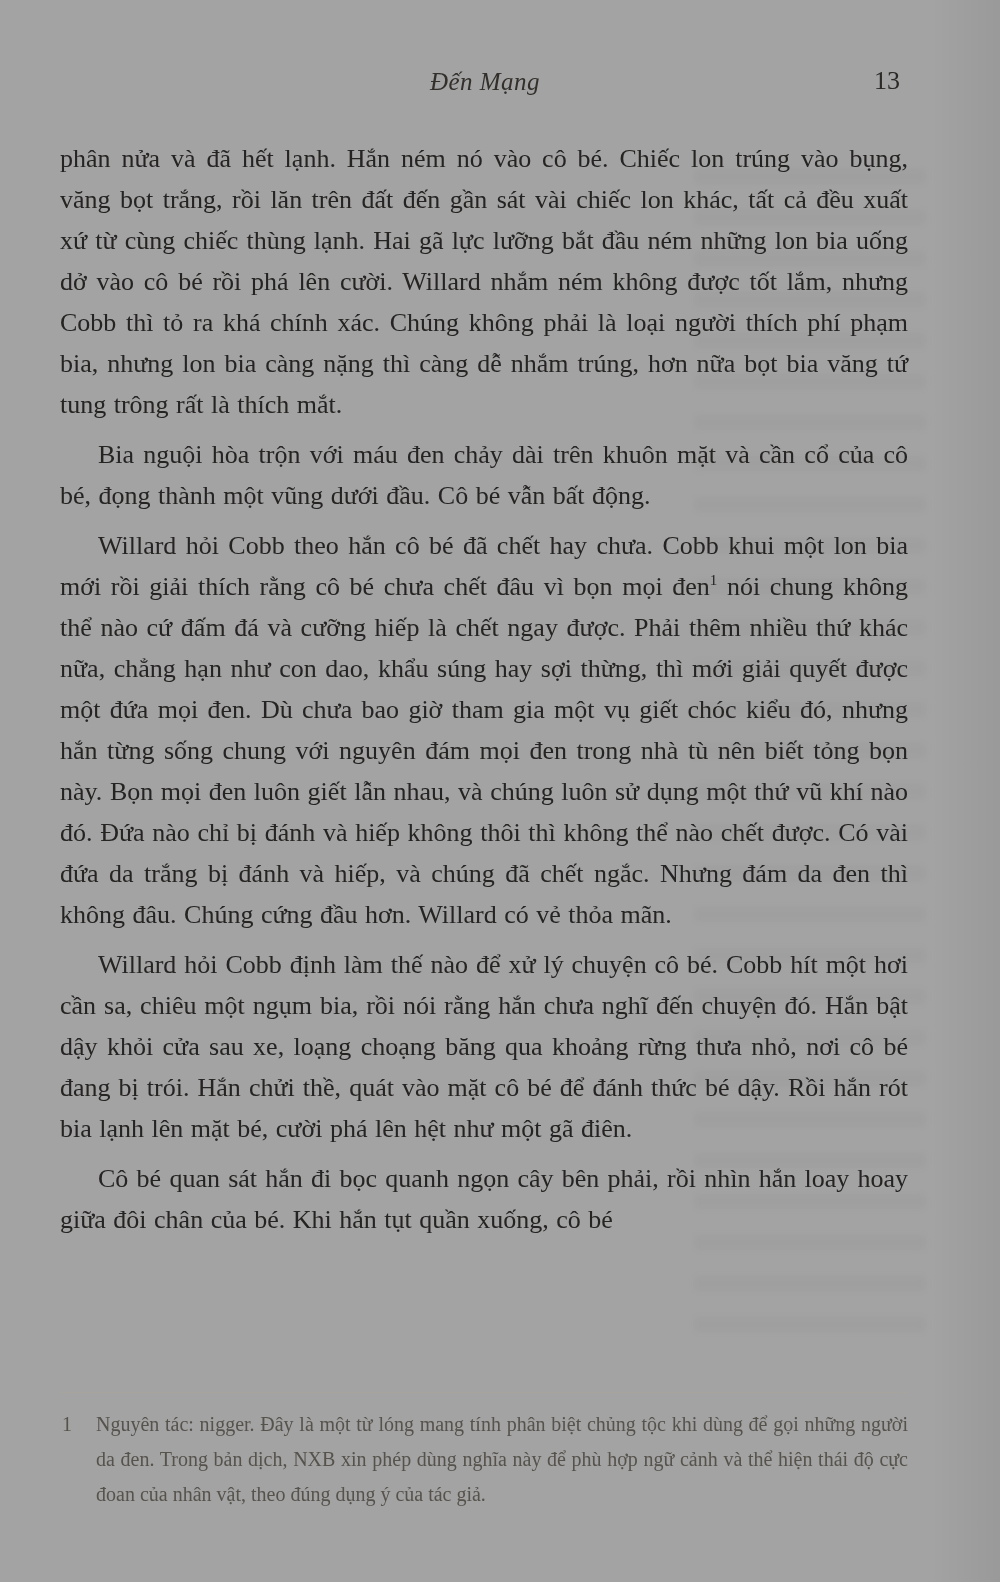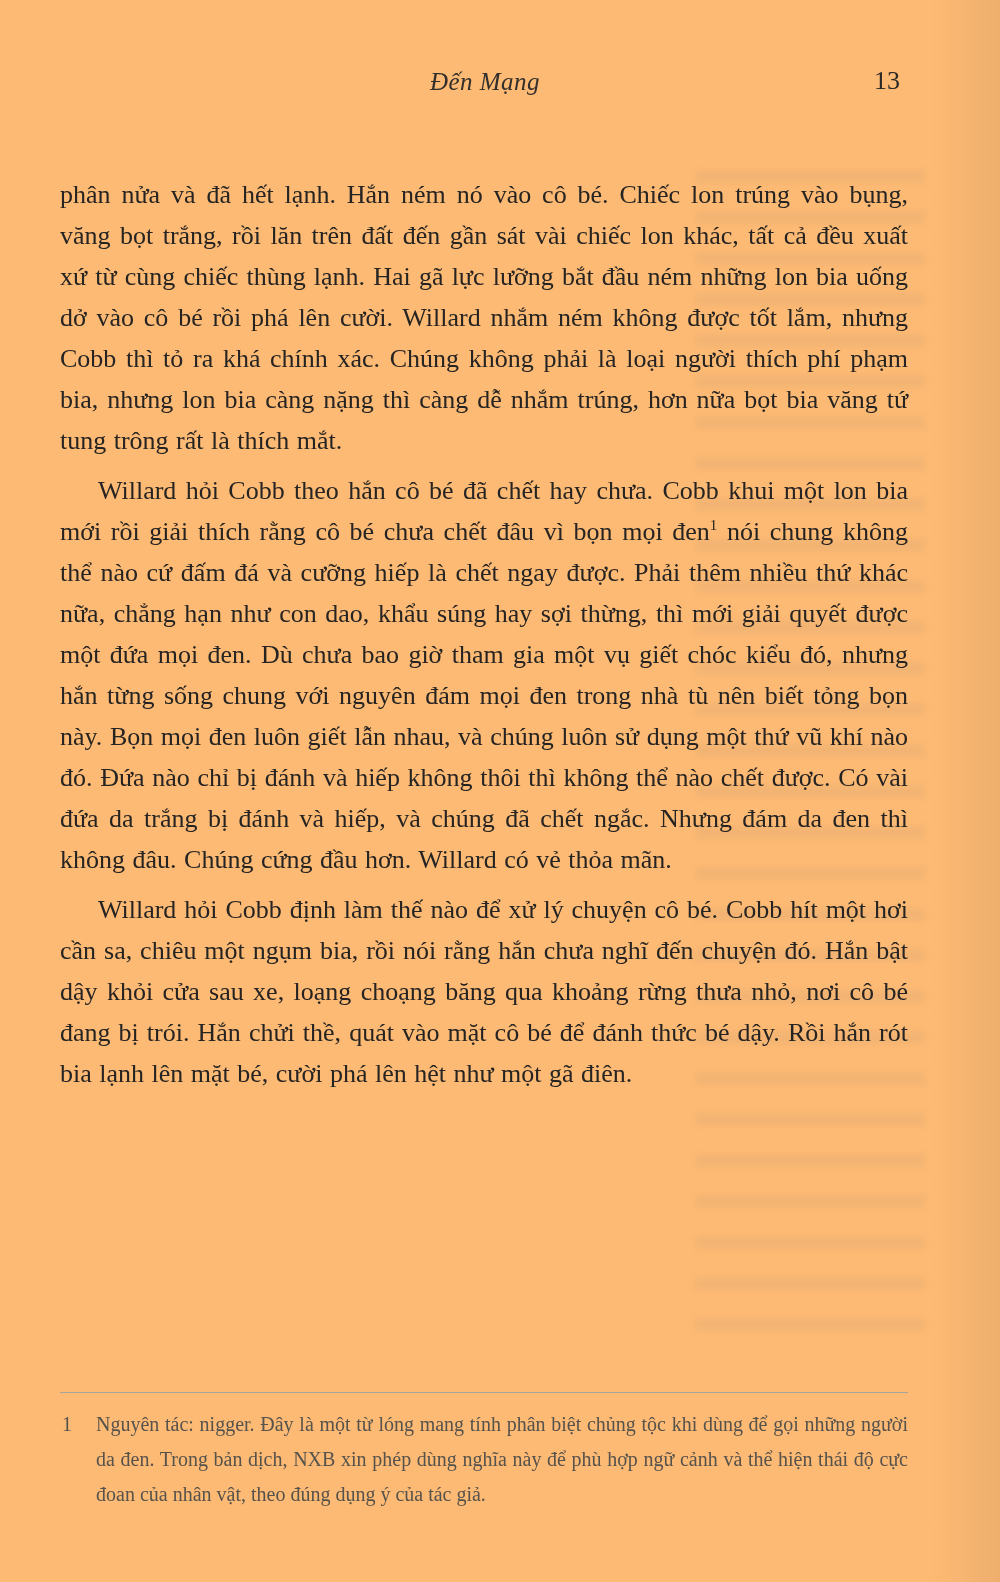--- a/index.html
+++ b/index.html
@@ -5,21 +5,21 @@
   html, body {
     margin: 0;
     padding: 0;
     background: #e9e7e2;
   }
   .page {
     position: relative;
     width: 1000px;
     height: 1582px;
     margin: 0 auto;
-    background: #fdba74;
+    background: #a3a3a3;
     font-family: "Liberation Serif", "DejaVu Serif", serif;
     color: #262422;
     overflow: hidden;
   }
   
   .scan-shade {
     position: absolute;
     top: 0; right: 0; bottom: 0;
     width: 70px;
     background: linear-gradient(to right, rgba(0,0,0,0), rgba(0,0,0,0.06));
@@ -70,21 +70,20 @@
     line-height: 41px;
     text-align: justify;
     word-spacing: 1px;
   }
   .para {
     margin: 0 0 9px 0;
     text-indent: 38px;
   }
   .para.no-indent {
     text-indent: 0;
-    margin-top: 36px;
   }
   sup.fn-mark {
     font-size: 15px;
     line-height: 0;
     vertical-align: super;
   }
   .footnote-area {
     position: absolute;
     top: 1392px;
     left: 60px;
@@ -119,25 +118,27 @@
   <div class="bleed-through"></div>
 
   <div class="header">
     <span class="running-title">Đến Mạng</span>
     <span class="page-number">13</span>
   </div>
 
   <div class="body-text">
     <p class="para no-indent">phân nửa và đã hết lạnh. Hắn ném nó vào cô bé. Chiếc lon trúng vào bụng, văng bọt trắng, rồi lăn trên đất đến gần sát vài chiếc lon khác, tất cả đều xuất xứ từ cùng chiếc thùng lạnh. Hai gã lực lưỡng bắt đầu ném những lon bia uống dở vào cô bé rồi phá lên cười. Willard nhắm ném không được tốt lắm, nhưng Cobb thì tỏ ra khá chính xác. Chúng không phải là loại người thích phí phạm bia, nhưng lon bia càng nặng thì càng dễ nhắm trúng, hơn nữa bọt bia văng tứ tung trông rất là thích mắt.</p>
 
+    <p class="para">Bia nguội hòa trộn với máu đen chảy dài trên khuôn mặt và cần cổ của cô bé, đọng thành một vũng dưới đầu. Cô bé vẫn bất động.</p>
 
     <p class="para"><span>Willard hỏi Cobb theo hắn cô bé đã chết hay chưa. Cobb khui một lon bia mới rồi giải thích rằng cô bé chưa chết đâu vì bọn mọi đen</span><sup class="fn-mark">1</sup><span> nói chung không thể nào cứ đấm đá và cưỡng hiếp là chết ngay được. Phải thêm nhiều thứ khác nữa, chẳng hạn như con dao, khẩu súng hay sợi thừng, thì mới giải quyết được một đứa mọi đen. Dù chưa bao giờ tham gia một vụ giết chóc kiểu đó, nhưng hắn từng sống chung với nguyên đám mọi đen trong nhà tù nên biết tỏng bọn này. Bọn mọi đen luôn giết lẫn nhau, và chúng luôn sử dụng một thứ vũ khí nào đó. Đứa nào chỉ bị đánh và hiếp không thôi thì không thể nào chết được. Có vài đứa da trắng bị đánh và hiếp, và chúng đã chết ngắc. Nhưng đám da đen thì không đâu. Chúng cứng đầu hơn. Willard có vẻ thỏa mãn.</span></p>
 
     <p class="para">Willard hỏi Cobb định làm thế nào để xử lý chuyện cô bé. Cobb hít một hơi cần sa, chiêu một ngụm bia, rồi nói rằng hắn chưa nghĩ đến chuyện đó. Hắn bật dậy khỏi cửa sau xe, loạng choạng băng qua khoảng rừng thưa nhỏ, nơi cô bé đang bị trói. Hắn chửi thề, quát vào mặt cô bé để đánh thức bé dậy. Rồi hắn rót bia lạnh lên mặt bé, cười phá lên hệt như một gã điên.</p>
 
+    <p class="para">Cô bé quan sát hắn đi bọc quanh ngọn cây bên phải, rồi nhìn hắn loay hoay giữa đôi chân của bé. Khi hắn tụt quần xuống, cô bé</p>
   </div>
 
   <div class="footnote-area">
     <hr class="footnote-rule">
     <div class="footnote">
       <span class="fn-marker">1</span>
       <span class="fn-text">Nguyên tác: nigger. Đây là một từ lóng mang tính phân biệt chủng tộc khi dùng để gọi những người da đen. Trong bản dịch, NXB xin phép dùng nghĩa này để phù hợp ngữ cảnh và thể hiện thái độ cực đoan của nhân vật, theo đúng dụng ý của tác giả.</span>
     </div>
   </div>
 

